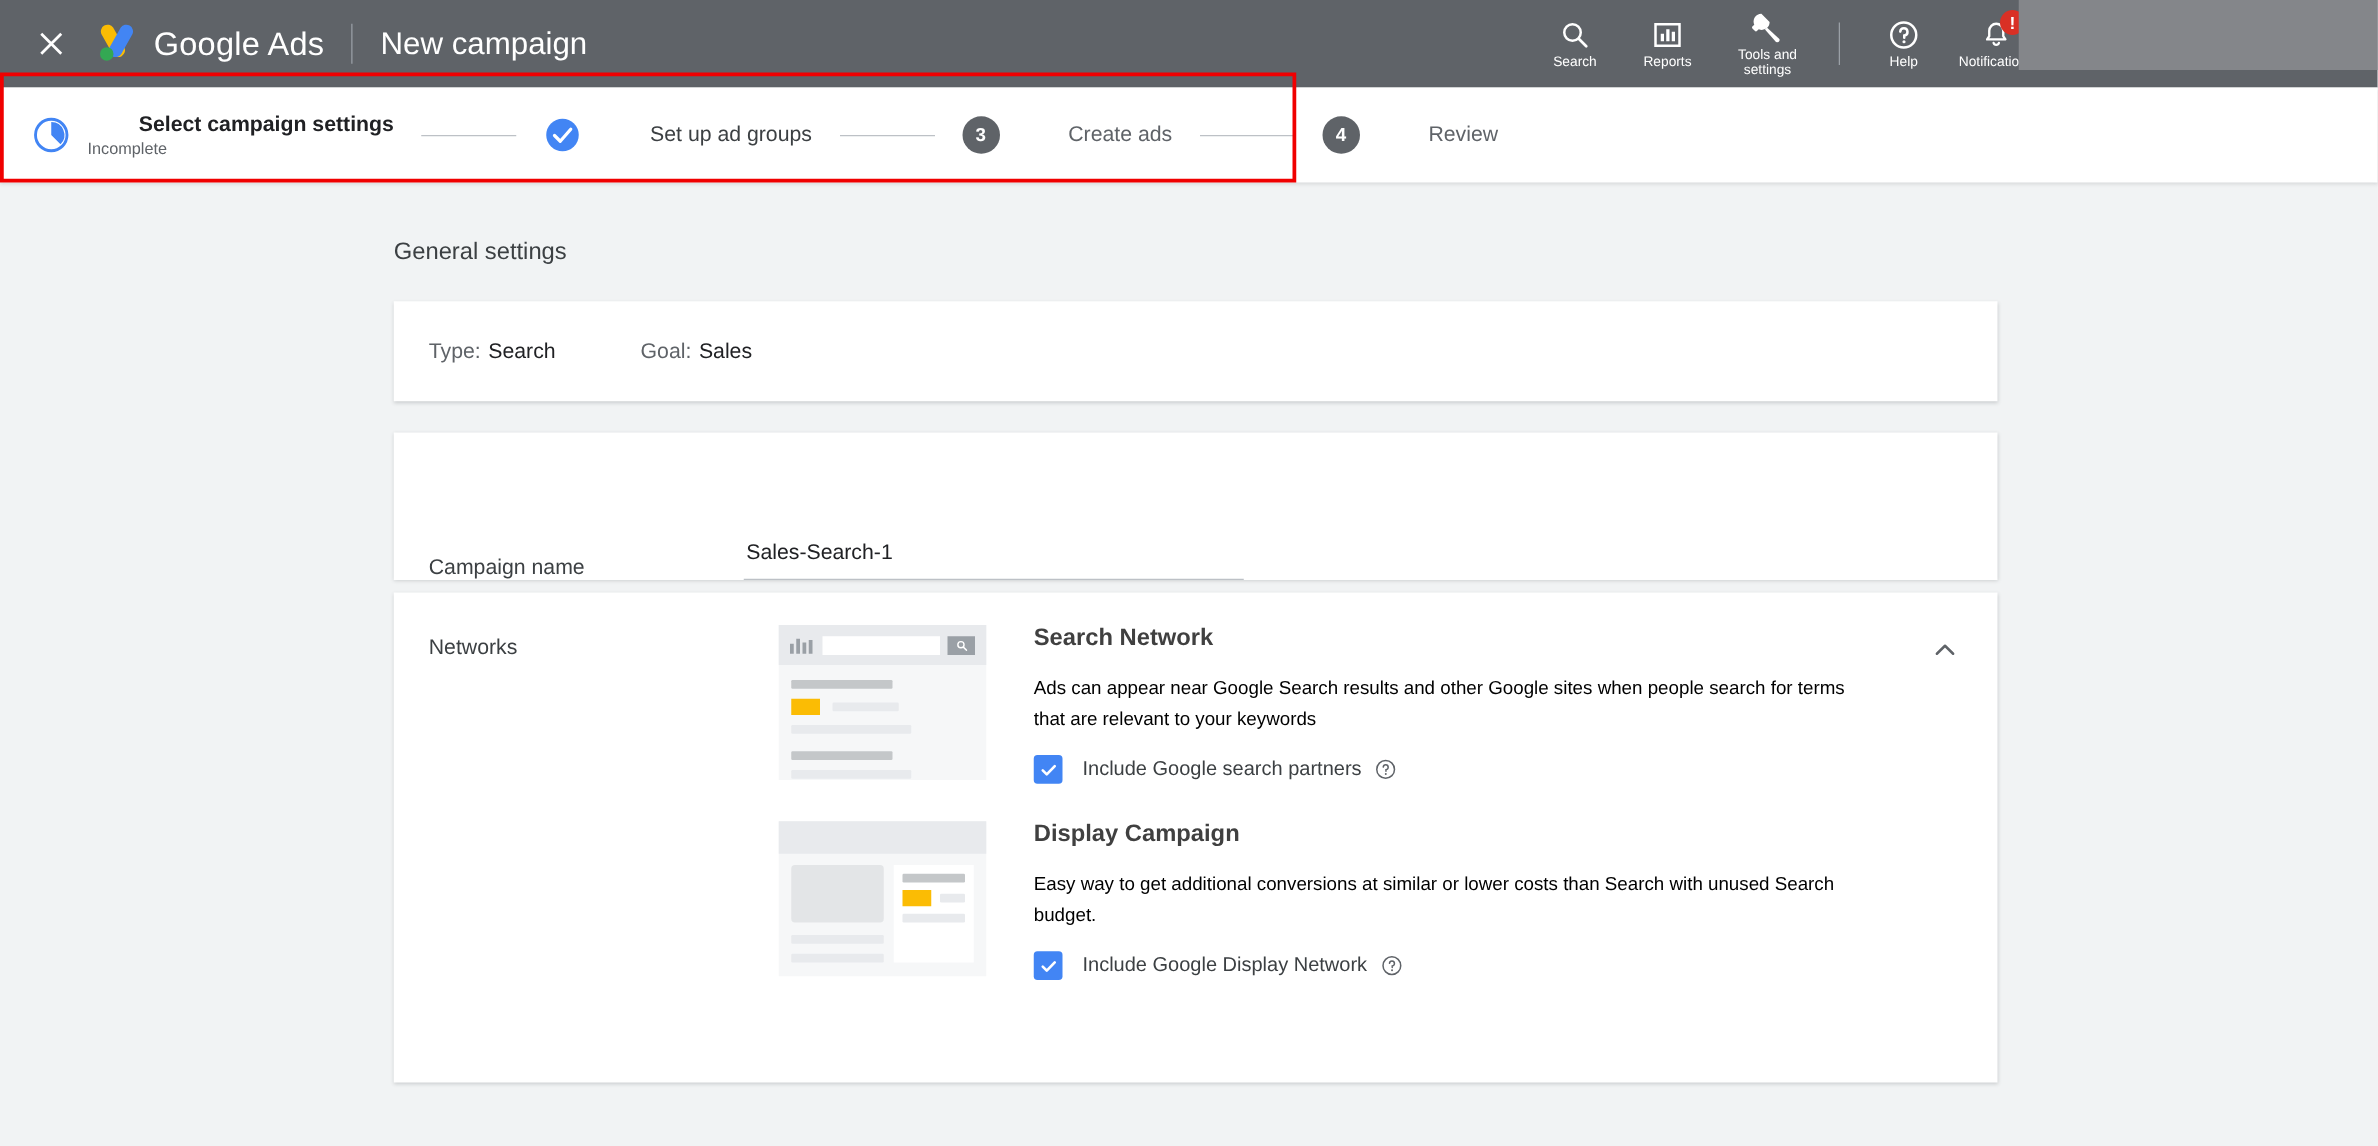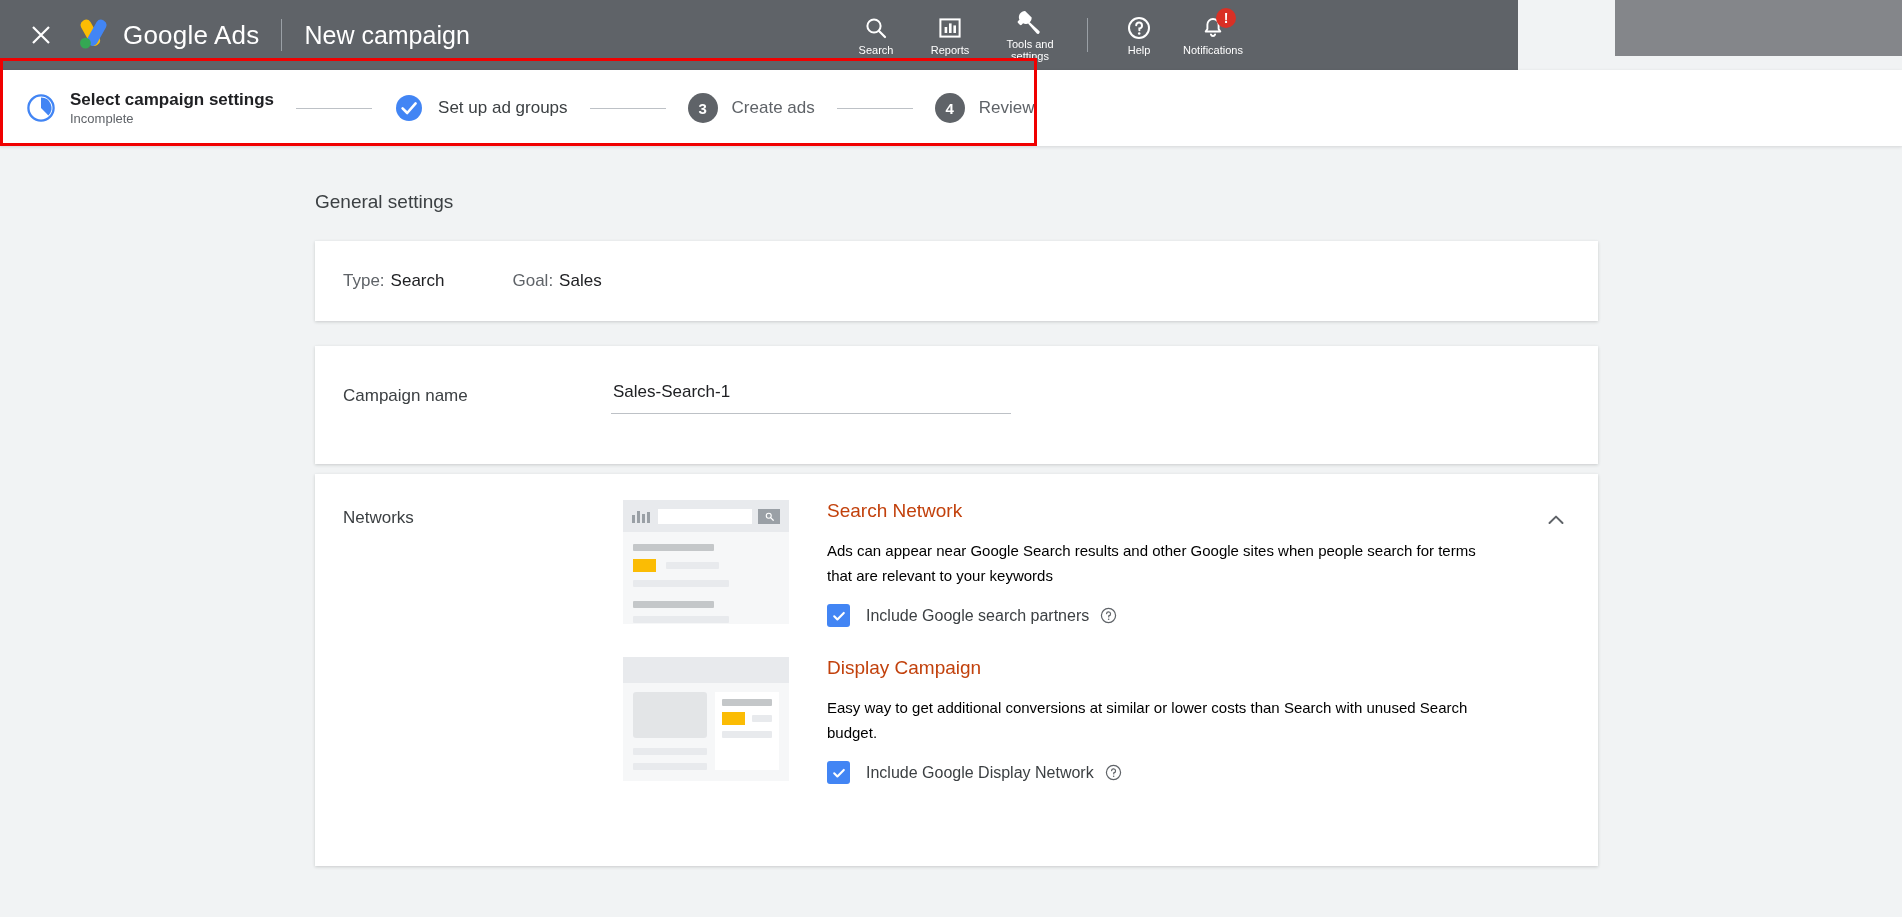--- a/index.html
+++ b/index.html
@@ -8,21 +8,21 @@
     margin: 0; padding: 0;
     width: 1902px; height: 917px;
     background: #f1f3f4;
     font-family: "Liberation Sans", sans-serif;
     overflow: hidden;
   }
 
   
   .header {
     position: absolute; top: 0; left: 0;
-    width: 1518px; height: 70px;
+    width: 1902px; height: 70px;
     background: #5f6368;
     display: flex; align-items: center;
   }
   .header-right-panel {
     position: absolute; top: 0; left: 1615px;
     width: 287px; height: 56px;
     background: #84868a;
   }
   .close-btn {
     margin-left: 24px; width: 34px; height: 34px;
@@ -84,21 +84,21 @@
   .step-circle {
     width: 30px; height: 30px; border-radius: 50%;
     display: flex; align-items: center; justify-content: center;
     flex: none;
   }
   .step-circle.num {
     background: #5f6368; color: #ffffff;
     font-size: 15px; font-weight: bold;
   }
   .step-texts { margin-left: 14px; }
-  .step-label { font-size: 17px; color: #3c4043; white-space: nowrap; }
+  .step-label { font-size: 17px; color: #3c4043; white-space: nowrap; margin-left: 41px; }
   .step-label.active { font-weight: bold; color: #202124; }
   .step-label.pending { color: #5f6368; }
   .step-sub { font-size: 13px; color: #5f6368; margin-top: 1px; }
   .step-line {
     width: 76px; height: 1px; background: #bdc1c6; margin: 0 22px;
   }
 
   .red-box {
     position: absolute; left: 0; top: 58px;
     width: 1037px; height: 88px;
@@ -111,21 +111,21 @@
   .section-title {
     margin: 45px 0 0 315px;
     font-size: 19px; color: #3c4043;
   }
   .card {
     margin: 0 0 0 315px; width: 1283px;
     background: #ffffff;
     box-shadow: 0 1px 3px rgba(60,64,67,.22);
   }
   .card.type-goal { margin-top: 28px; height: 80px; display: flex; align-items: center; }
-  .card.name { margin-top: 25px; height: 118px; display: flex; align-items: flex-start; gap: 16px; }
+  .card.name { margin-top: 25px; height: 118px; display: flex; align-items: flex-end; }
   .card.networks { margin-top: 10px; min-height: 392px; position: relative; }
 
   .tg-row { padding-left: 28px; font-size: 17px; display: flex; }
   .tg-label { color: #5f6368; }
   .tg-value { color: #202124; margin-left: 6px; }
   .tg-gap { width: 68px; }
 
   .row-label {
     width: 280px; padding: 40px 0 0 28px;
     font-size: 17px; color: #3c4043;
@@ -136,21 +136,21 @@
     font-family: "Liberation Sans", sans-serif;
     font-size: 17px; color: #202124;
     padding: 0 0 11px 2px; outline: none; background: transparent;
   }
 
   .net-label { padding: 34px 0 0 28px; width: 280px; font-size: 17px; color: #3c4043; }
   .net-body { position: absolute; left: 308px; top: 0; right: 0; }
   .net-block { display: flex; padding-top: 26px; }
   .net-thumb { width: 166px; flex: none; }
   .net-text { margin-left: 38px; max-width: 680px; }
-  .net-title { font-size: 19px; font-weight: normal; color: #c2410c; }
+  .net-title { font-size: 19px; font-weight: bold; color: #404040; }
   .net-desc {
     margin-top: 16px; font-size: 15px; color: #000000;
     line-height: 25px; max-width: 672px;
   }
   .net-check { margin-top: 16px; display: flex; align-items: center; }
   .checkbox {
     width: 23px; height: 23px; border-radius: 3px;
     background: #4285f4; flex: none;
     display: flex; align-items: center; justify-content: center;
     cursor: pointer;

